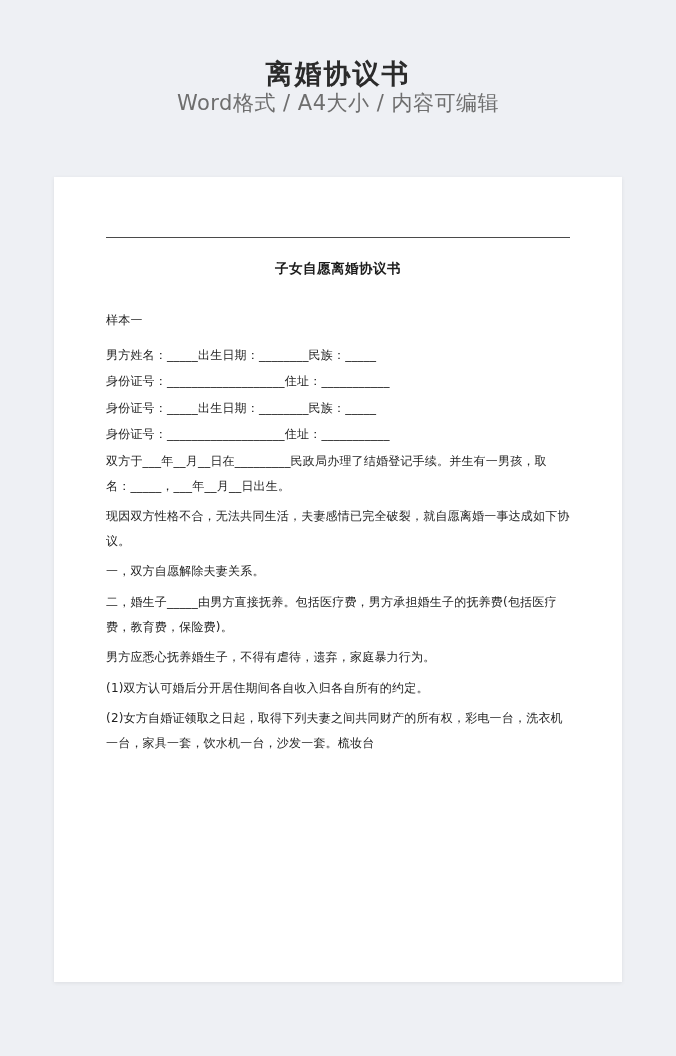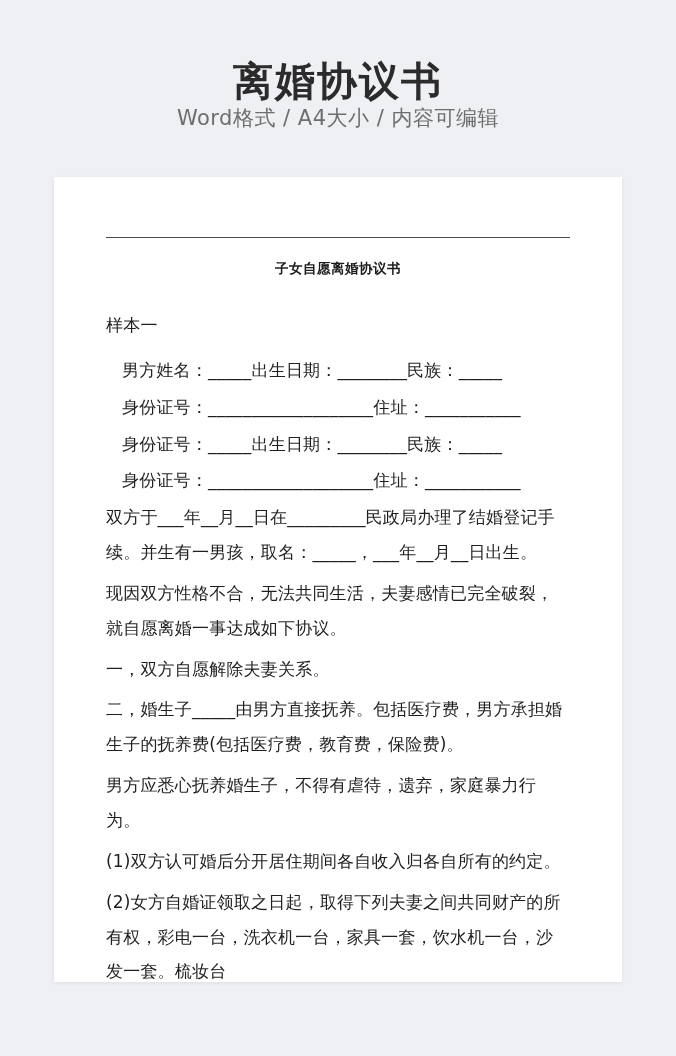--- a/index.html
+++ b/index.html
@@ -17,21 +17,21 @@
   .page-wrap {
     width: 676px;
     height: 1056px;
     position: relative;
   }
   .header {
     padding-top: 58px;
     text-align: center;
   }
   .main-title {
-    font-size: 40px;
+    font-size: 27px;
     font-weight: bold;
     color: #2b2b2b;
     letter-spacing: 2px;
     line-height: 1.15;
     margin: 0;
   }
   .sub-title {
     font-size: 21px;
     color: #6e6e6e;
     letter-spacing: 0.5px;
@@ -58,30 +58,29 @@
   }
   .doc-title {
     text-align: center;
     font-size: 13.5px;
     font-weight: bold;
     color: #1c1c1c;
     letter-spacing: 0.5px;
     margin-bottom: 30px;
   }
   .para {
-    font-size: 17px;
+    font-size: 12px;
     color: #1f1f1f;
     line-height: 2.05;
     margin: 0 0 6px 0;
     text-align: left;
     letter-spacing: 0.2px;
   }
   .para.tight {
     margin-bottom: 2px;
-    margin-left: 16px;
   }
   .para.sample {
     margin-bottom: 10px;
   }
   .footer-page {
     position: absolute;
     left: 0;
     right: 0;
     bottom: 64px;
     text-align: center;

